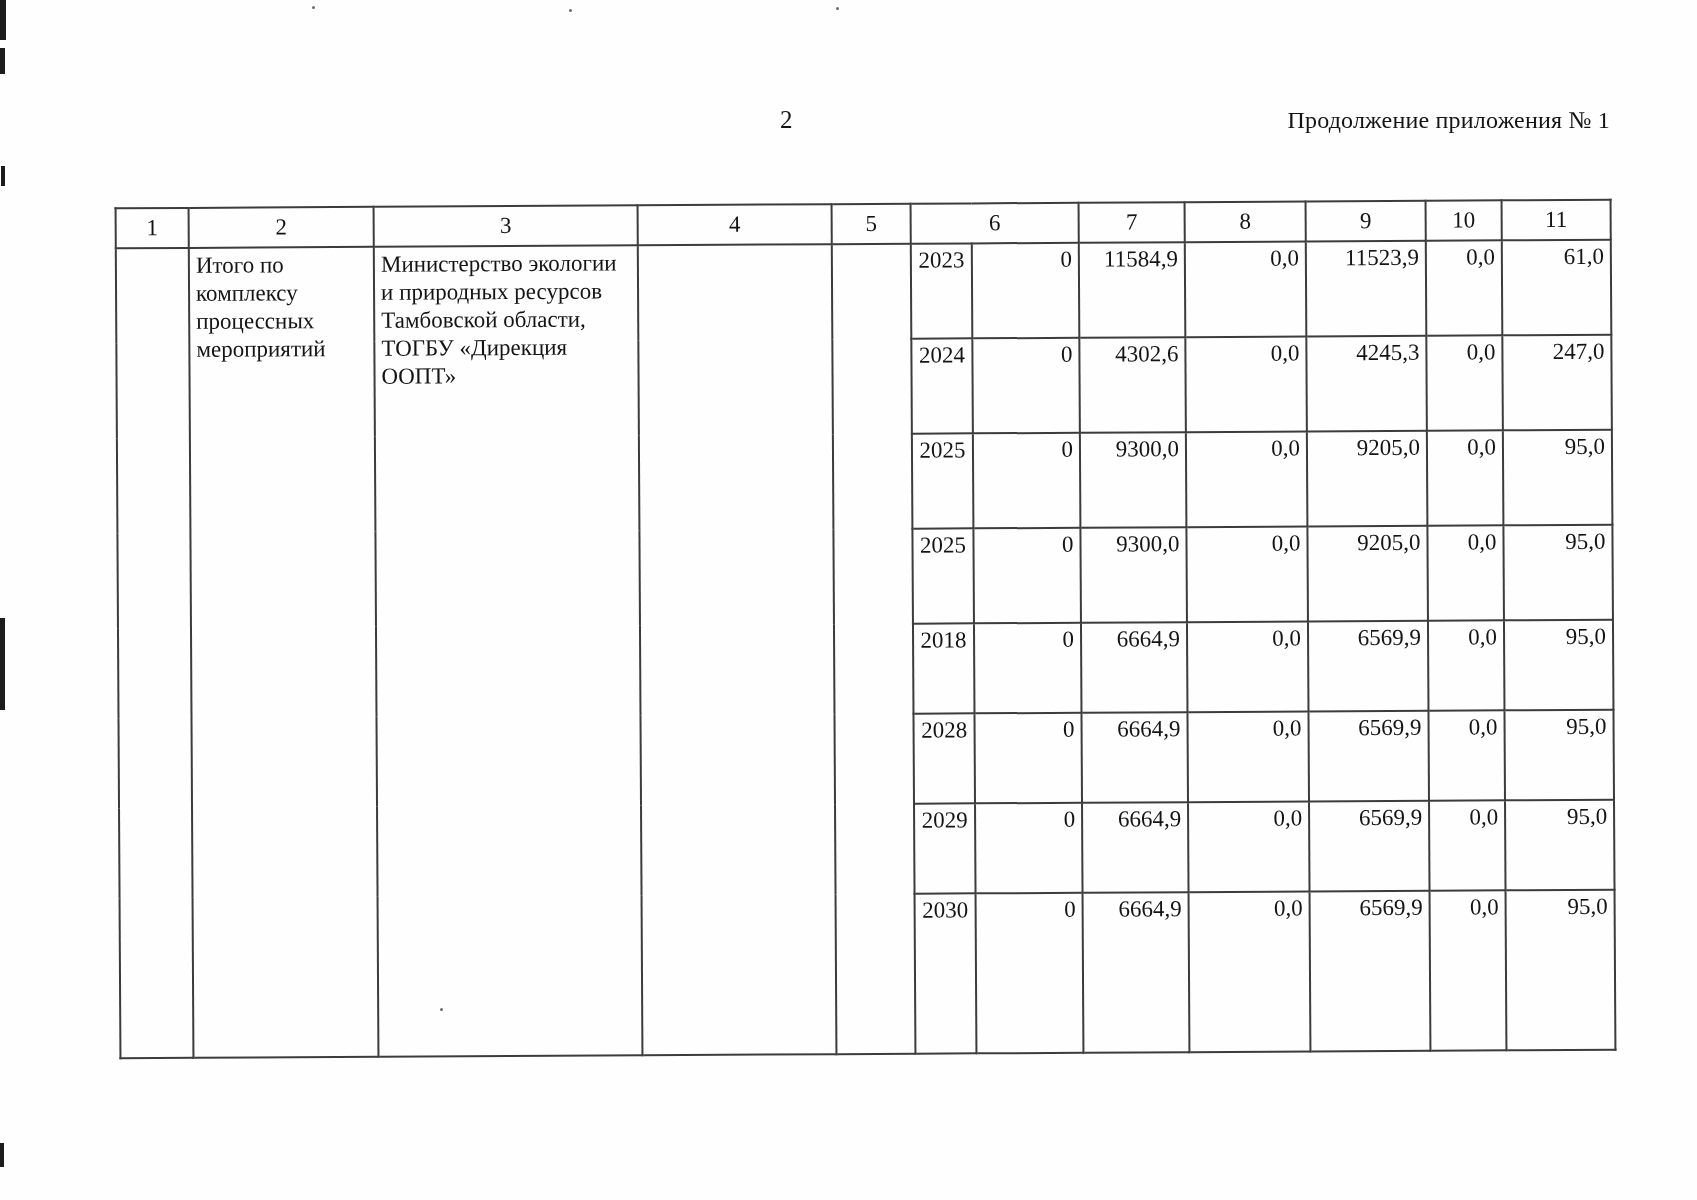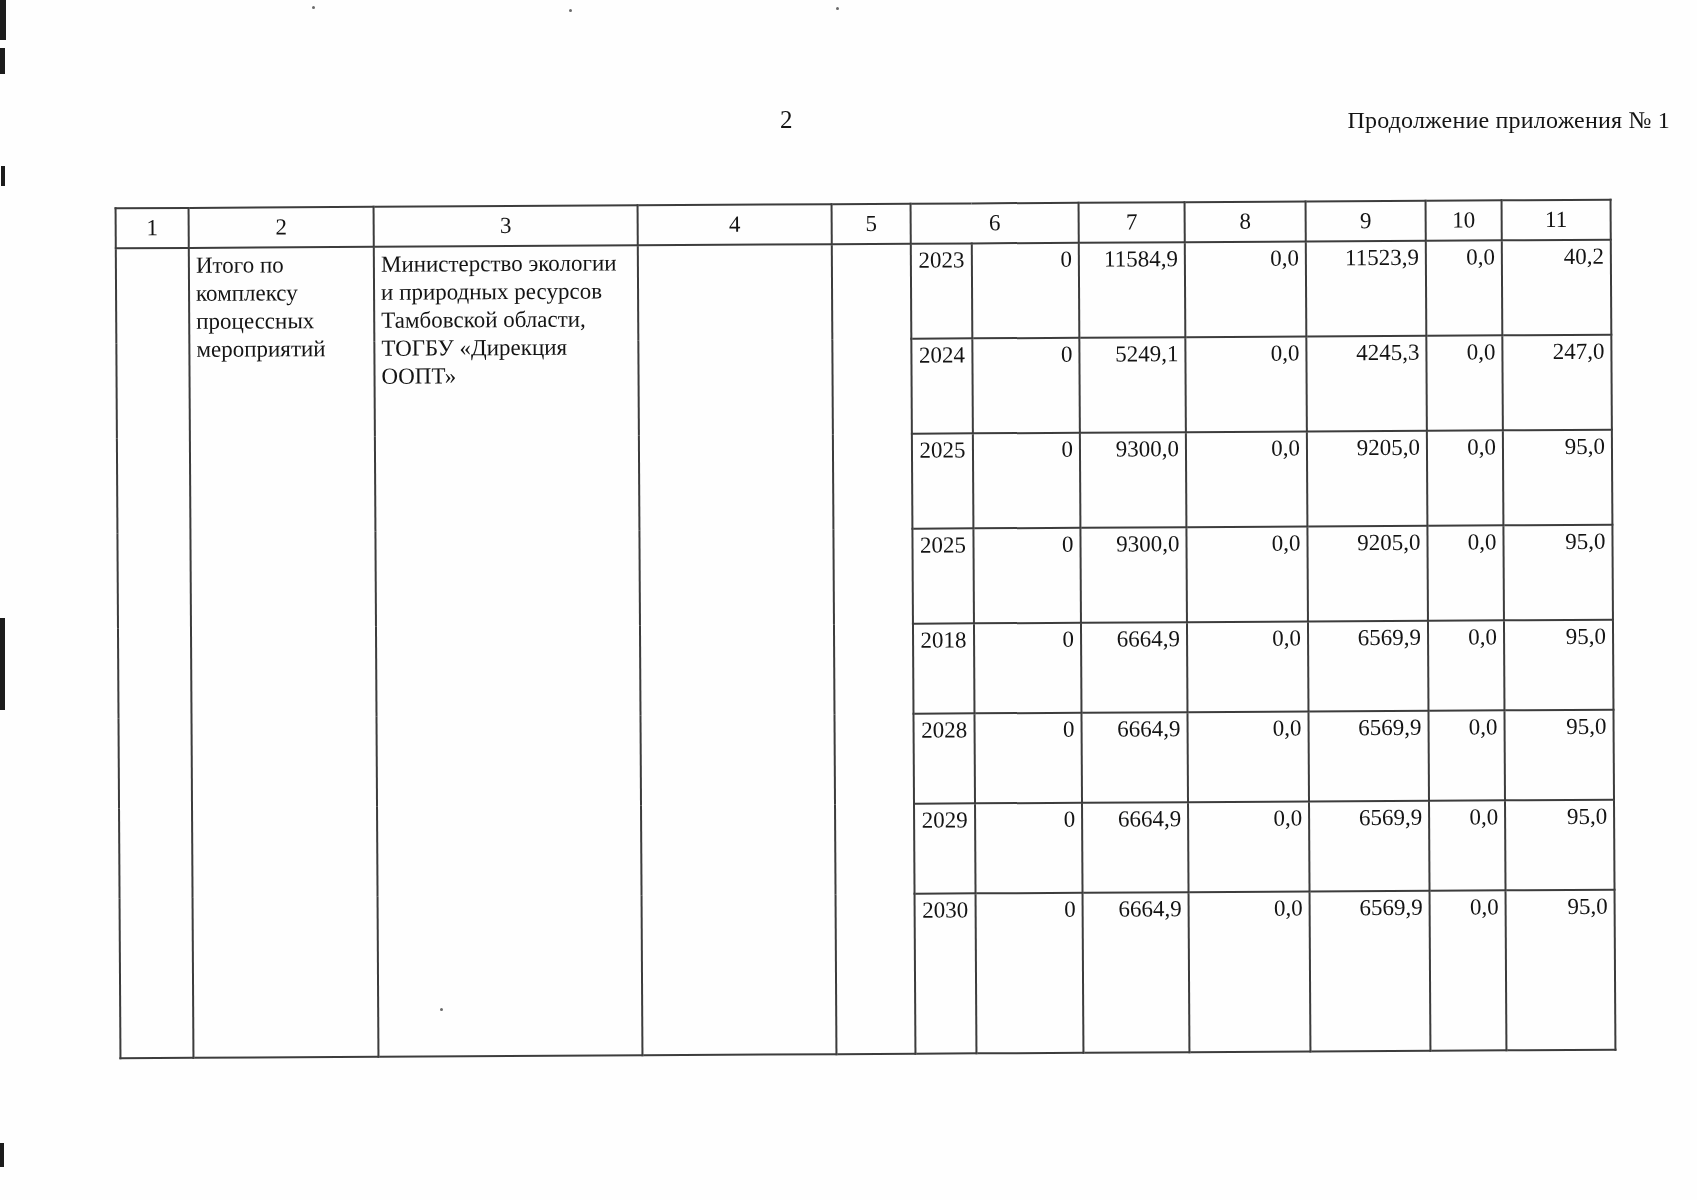--- a/index.html
+++ b/index.html
@@ -16,21 +16,21 @@
     position: absolute; inset: 0;
     background: #fefefe;
   }
   .page-num {
     position: absolute;
     top: 106px; left: 780px;
     font-size: 25px;
   }
   .continuation {
     position: absolute;
-    top: 107px; left: 1260px; width: 410px;
+    top: 107px; left: 1200px; width: 410px;
     text-align: right;
     font-size: 24px;
     letter-spacing: 0.2px;
   }
   table.doc-table {
     position: absolute;
     left: 117px; top: 203px;
     width: 1495px;
     border-collapse: collapse;
     table-layout: fixed;
@@ -125,26 +125,26 @@
         <td rowspan="8" class="text-cell">Итого по комплексу процессных мероприятий</td>
         <td rowspan="8" class="text-cell">Министерство экологии и природных ресурсов Тамбовской области, ТОГБУ «Дирекция ООПТ»</td>
         <td rowspan="8"></td>
         <td rowspan="8"></td>
         <td class="year-cell">2023</td>
         <td class="num-cell">0</td>
         <td class="num-cell">11584,9</td>
         <td class="num-cell">0,0</td>
         <td class="num-cell">11523,9</td>
         <td class="num-cell">0,0</td>
-        <td class="num-cell">40,2</td>
+        <td class="num-cell">61,0</td>
       </tr>
       <tr class="r-std">
         <td class="year-cell">2024</td>
         <td class="num-cell">0</td>
-        <td class="num-cell">5249,1</td>
+        <td class="num-cell">4302,6</td>
         <td class="num-cell">0,0</td>
         <td class="num-cell">4245,3</td>
         <td class="num-cell">0,0</td>
         <td class="num-cell">247,0</td>
       </tr>
       <tr class="r-std">
         <td class="year-cell">2025</td>
         <td class="num-cell">0</td>
         <td class="num-cell">9300,0</td>
         <td class="num-cell">0,0</td>

